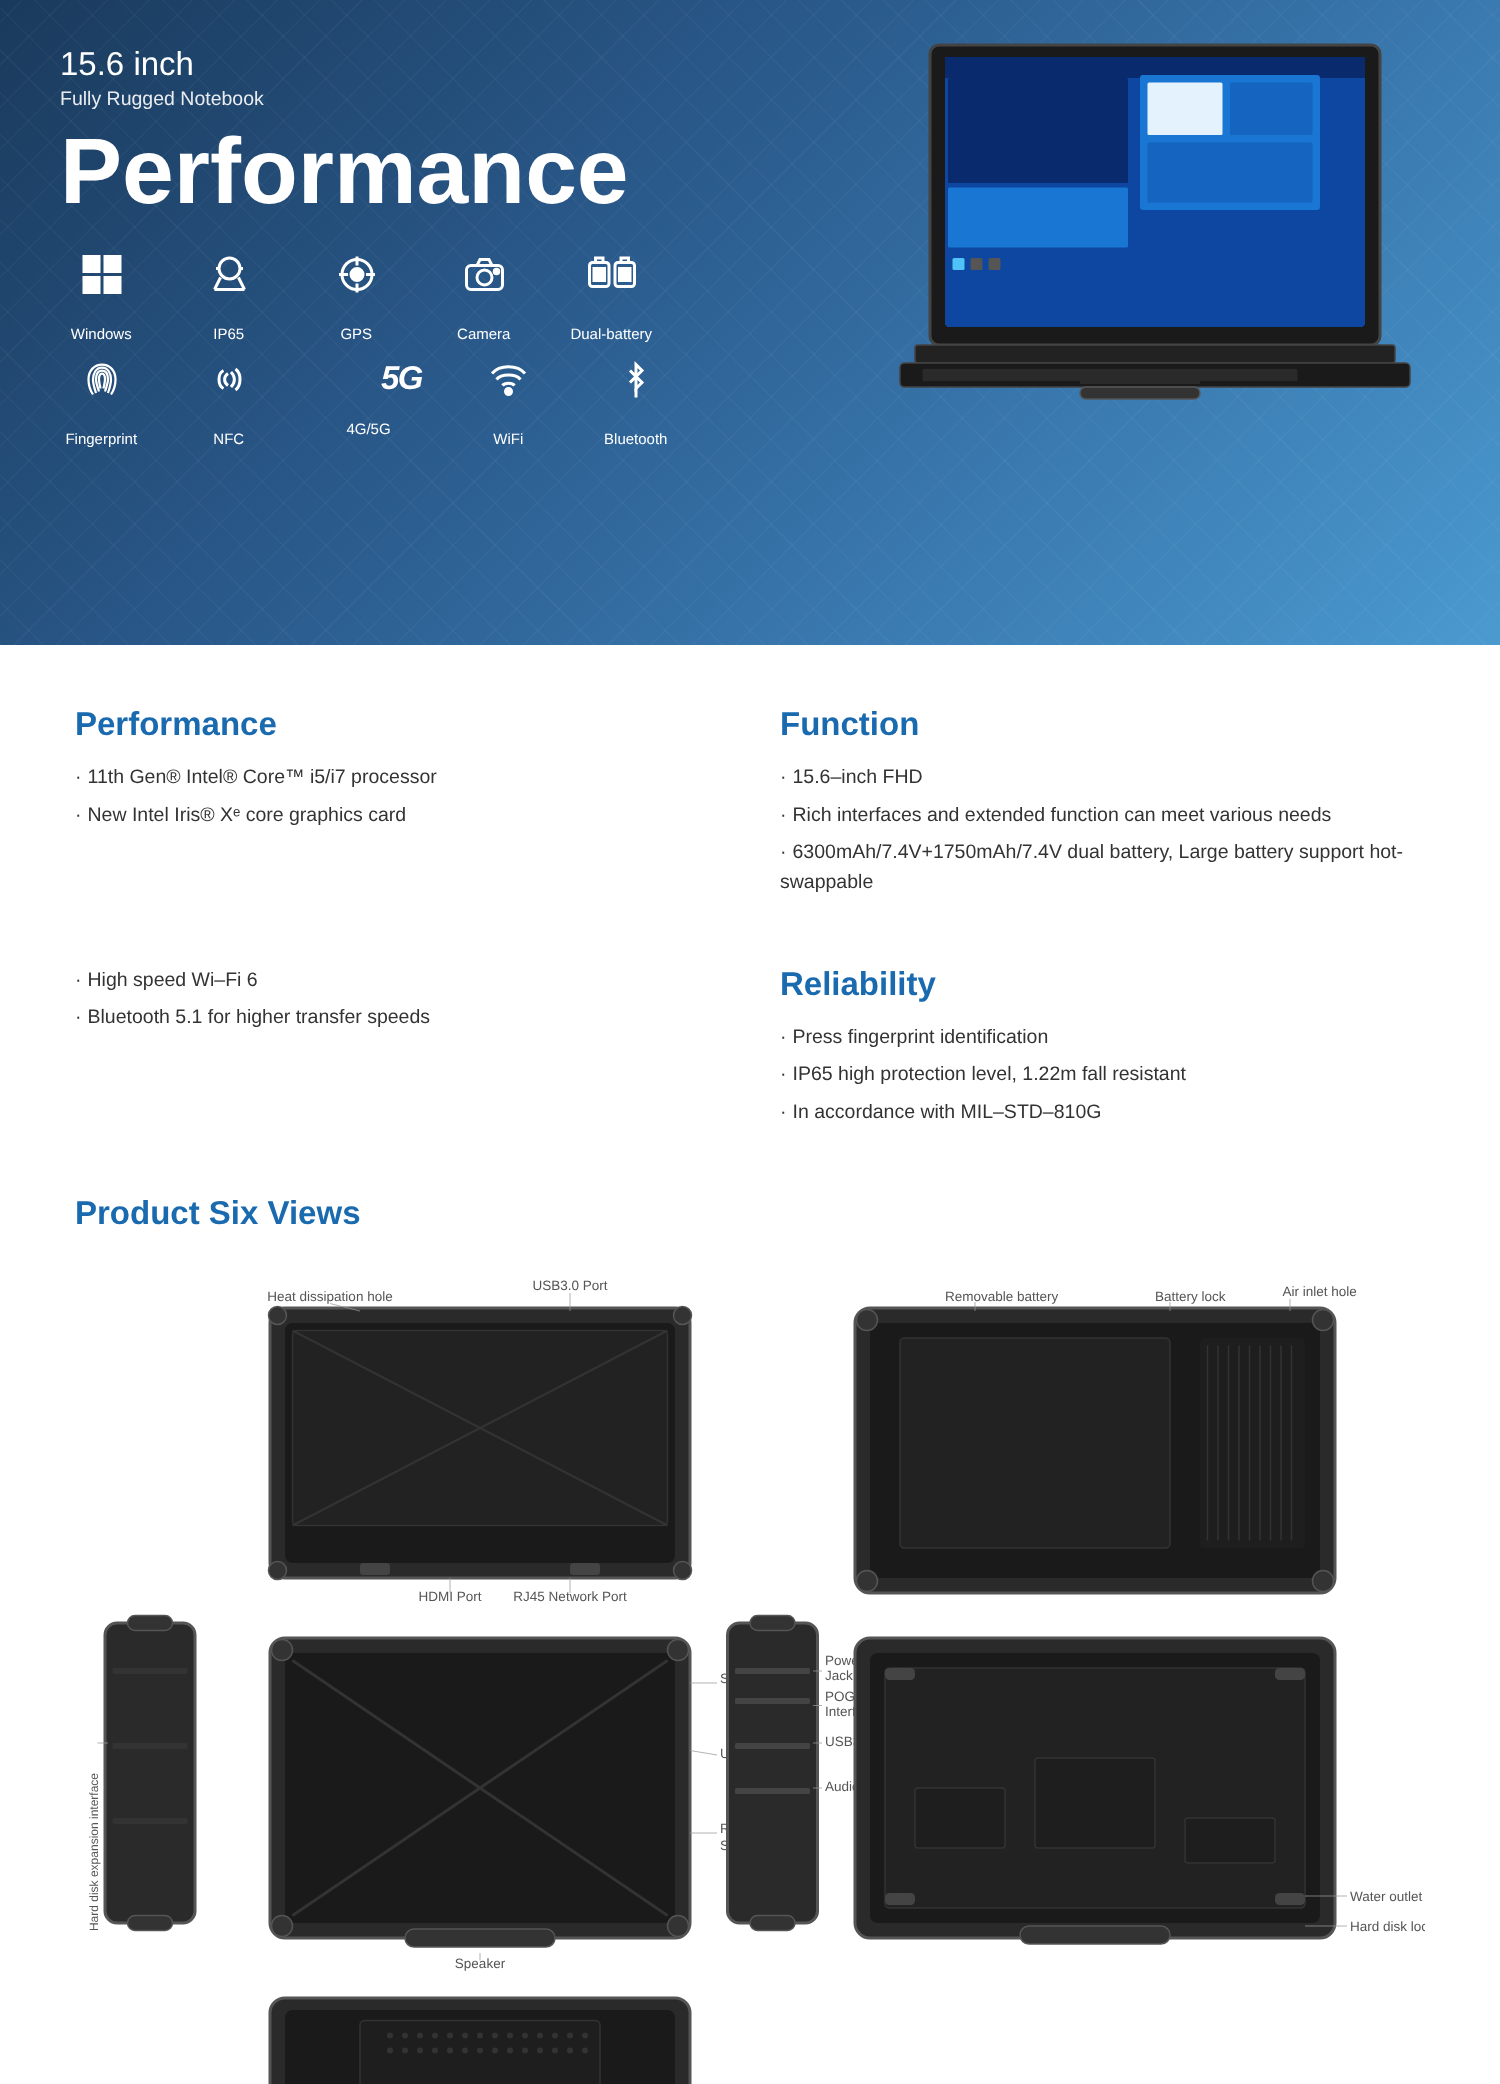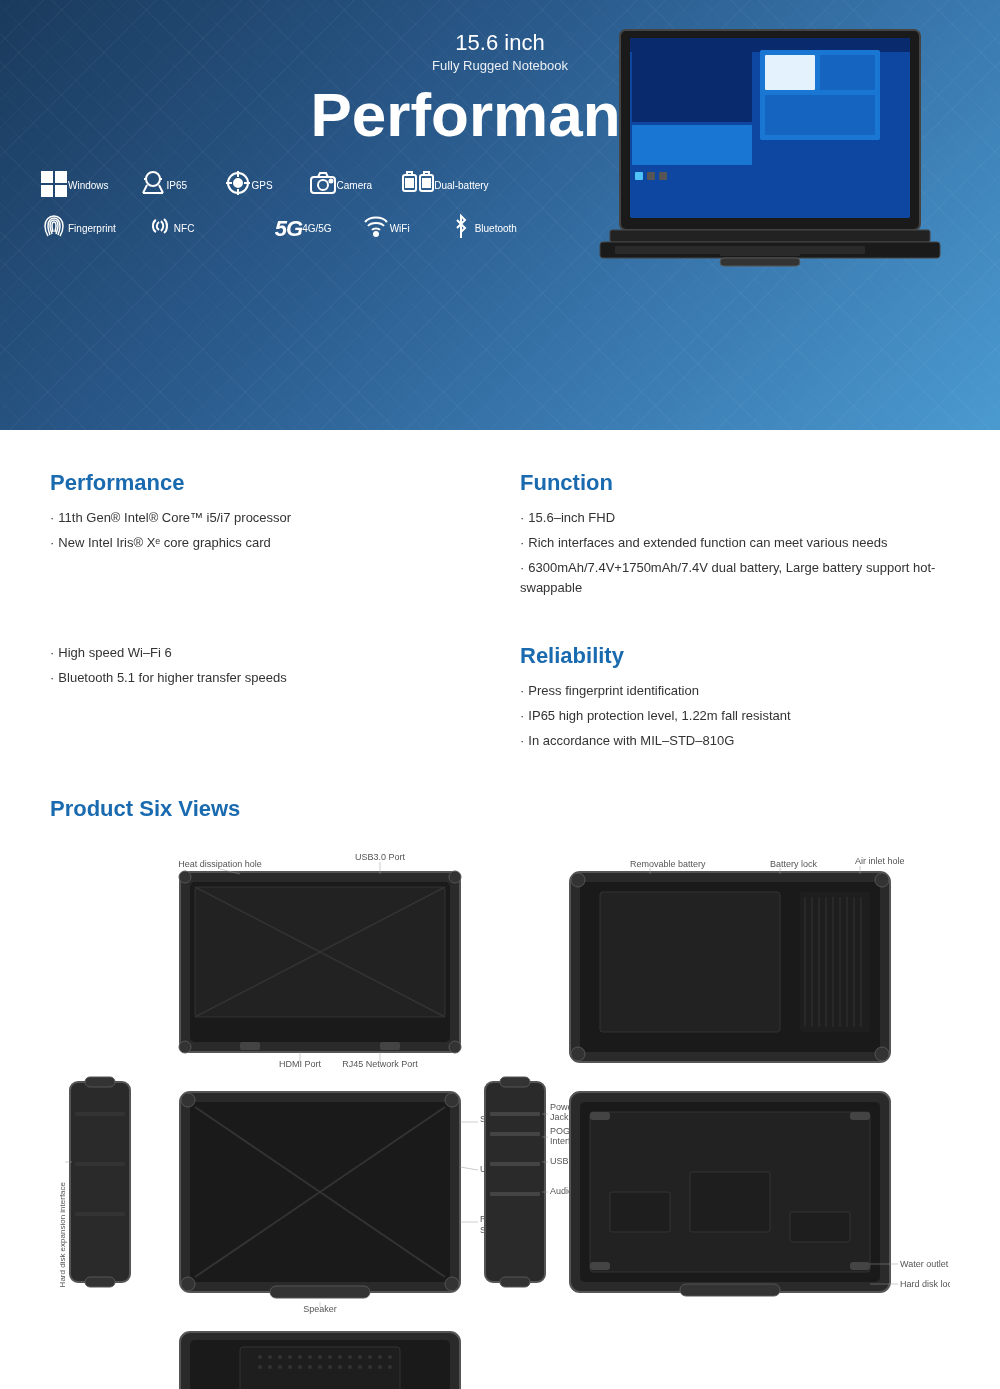--- a/index.html
+++ b/index.html
@@ -15,21 +15,21 @@
       padding: 30px 40px;
     }
     .hero::before {
       content: '';
       position: absolute;
       inset: 0;
       background: 
         repeating-linear-gradient(45deg, rgba(255,255,255,0.03) 0px, rgba(255,255,255,0.03) 1px, transparent 1px, transparent 20px),
         repeating-linear-gradient(-45deg, rgba(255,255,255,0.03) 0px, rgba(255,255,255,0.03) 1px, transparent 1px, transparent 20px);
     }
-    .hero-text { position: relative; z-index: 2; color: white; text-align: center; }
+    .hero-text { position: relative; z-index: 2; color: white; }
     .hero-size { font-size: 22px; font-weight: 400; margin-bottom: 2px; }
     .hero-subtitle { font-size: 13px; font-weight: 300; margin-bottom: 8px; opacity: 0.9; }
     .hero-title { font-size: 62px; font-weight: 700; line-height: 1.1; margin-bottom: 30px; }
 
     .hero-laptop {
       position: absolute;
       right: 20px;
       top: 10px;
       width: 420px;
       height: 320px;
@@ -37,25 +37,25 @@
     }
 
     .icons-row {
       display: flex;
       gap: 30px;
       position: relative;
       z-index: 2;
     }
     .icon-item {
       display: flex;
-      flex-direction: row;
+      flex-direction: column;
       align-items: center;
       color: white;
       font-size: 11px;
-      gap: 0;
+      gap: 16px;
       min-width: 55px;
     }
     .icon-sym {
       font-size: 28px;
       line-height: 1;
     }
     .icon-label { font-size: 10px; text-align: center; }
 
     .icons-row-2 { margin-top: 10px; }
 

